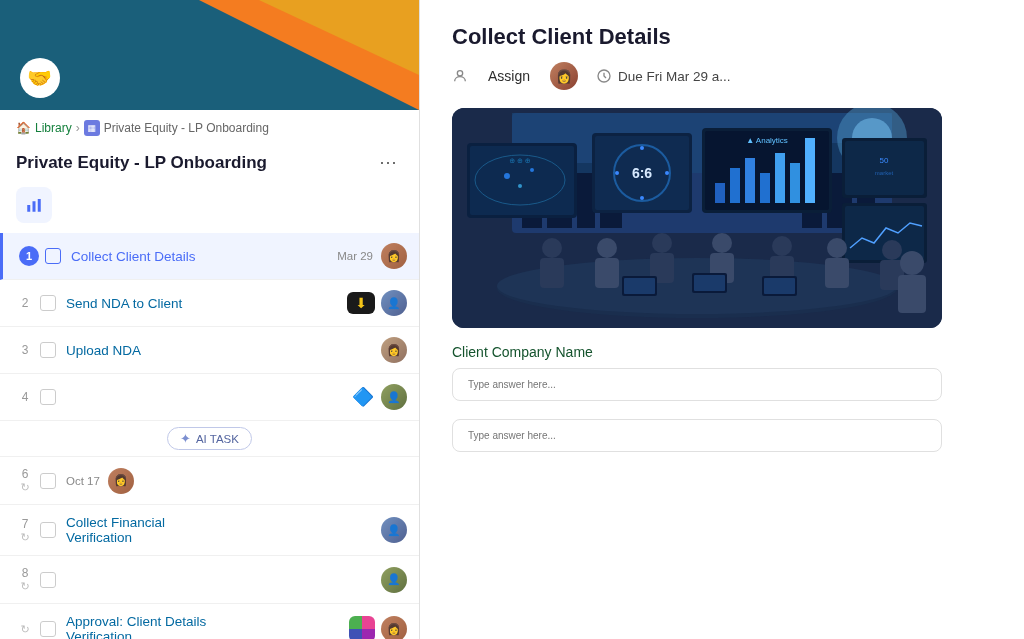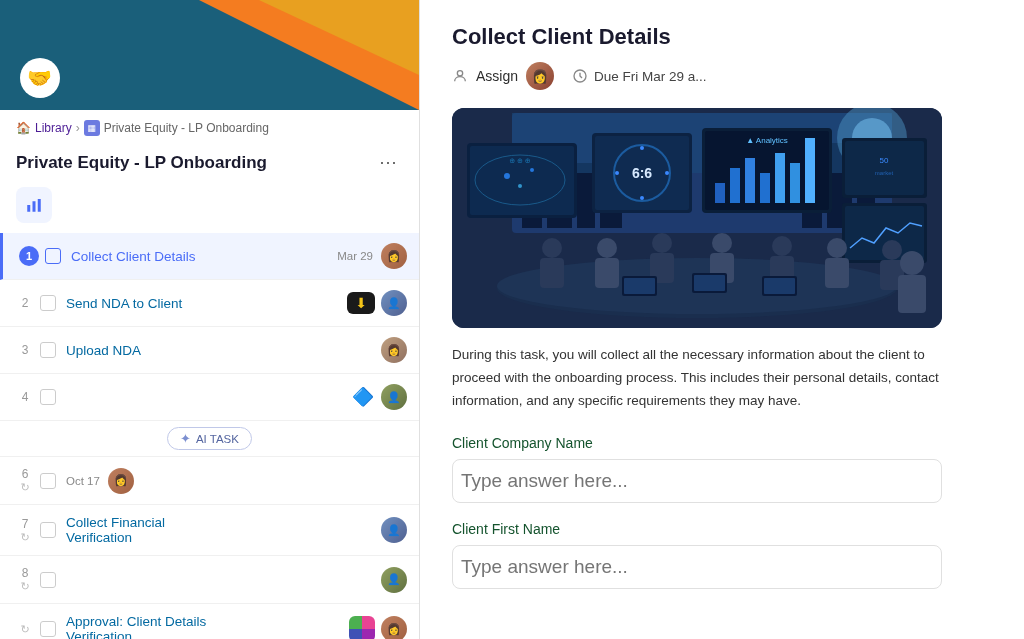--- a/index.html
+++ b/index.html
@@ -69,21 +69,21 @@
 
     .breadcrumb-row {
       display: flex;
       align-items: center;
       padding: 10px 16px;
       font-size: 12px;
       color: #666;
       gap: 4px;
     }
     .breadcrumb-row .sep { color: #999; }
-    .breadcrumb-row .crumb-link { color: #4c1d95; cursor: pointer; }
+    .breadcrumb-row .crumb-link { color: #15803d; cursor: pointer; }
     .breadcrumb-page-icon {
       width: 16px; height: 16px;
       background: #6c7ae0;
       border-radius: 3px;
       display: inline-flex;
       align-items: center;
       justify-content: center;
       color: white;
       font-size: 9px;
     }
@@ -257,21 +257,21 @@
     .task-meta-row {
       display: flex;
       align-items: center;
       gap: 18px;
       margin-bottom: 18px;
     }
 
     .assign-btn {
       display: flex;
       align-items: center;
-      gap: 8px;
+      gap: 20px;
       background: none;
       border: none;
       cursor: pointer;
       font-size: 14px;
       color: #2d2d2d;
       padding: 0;
     }
     .assignee-avatar {
       width: 28px;
       height: 28px;
@@ -323,24 +323,24 @@
     }
     .form-label {
       font-size: 14px;
       font-weight: 400;
       color: #14532d;
       margin-bottom: 8px;
       display: block;
     }
     .form-input {
       width: 100%;
-      padding: 10px 8px;
+      padding: 10px 15px;
       border: 1.5px solid #e0e0e0;
       border-radius: 8px;
-      font-size: 19px;
+      font-size: 10px;
       color: #15803d;
       background: #fff;
       outline: none;
     }
 
     
     .av-woman1 { background: linear-gradient(135deg, #d4956a, #b07050); }
   </style>
 </head>
 <body>
@@ -578,25 +578,23 @@
       <rect x="310" y="168" width="35" height="20" rx="2" fill="#0a1a3a"></rect>
       <rect x="312" y="170" width="31" height="16" rx="1" fill="#1a3a6a"></rect>
 
       <circle cx="460" cy="155" r="12" fill="#3a4a6a"></circle>
       <rect x="446" y="167" width="28" height="38" rx="4" fill="#3a4a6a"></rect>
 
       <rect x="140" y="25" width="100" height="80" rx="4" fill="#3a7aff" opacity="0.05"></rect>
     </svg>
   </div>
 
-  <p class="task-description">During this task, you will collect all the necessary information about the client to proceed with the onboarding process. This includes their personal details, contact information, and any specific requirements they may have.</p>
 
   <div class="form-field">
     <label class="form-label">Client Company Name</label>
     <input class="form-input" type="text" placeholder="Type answer here..." style="">
   </div>
 
   <div class="form-field">
-    <label class="form-label">Client First Name</label>
     <input class="form-input" type="text" placeholder="Type answer here..." style="">
   </div>
 
 </div>
 
 </body></html>

